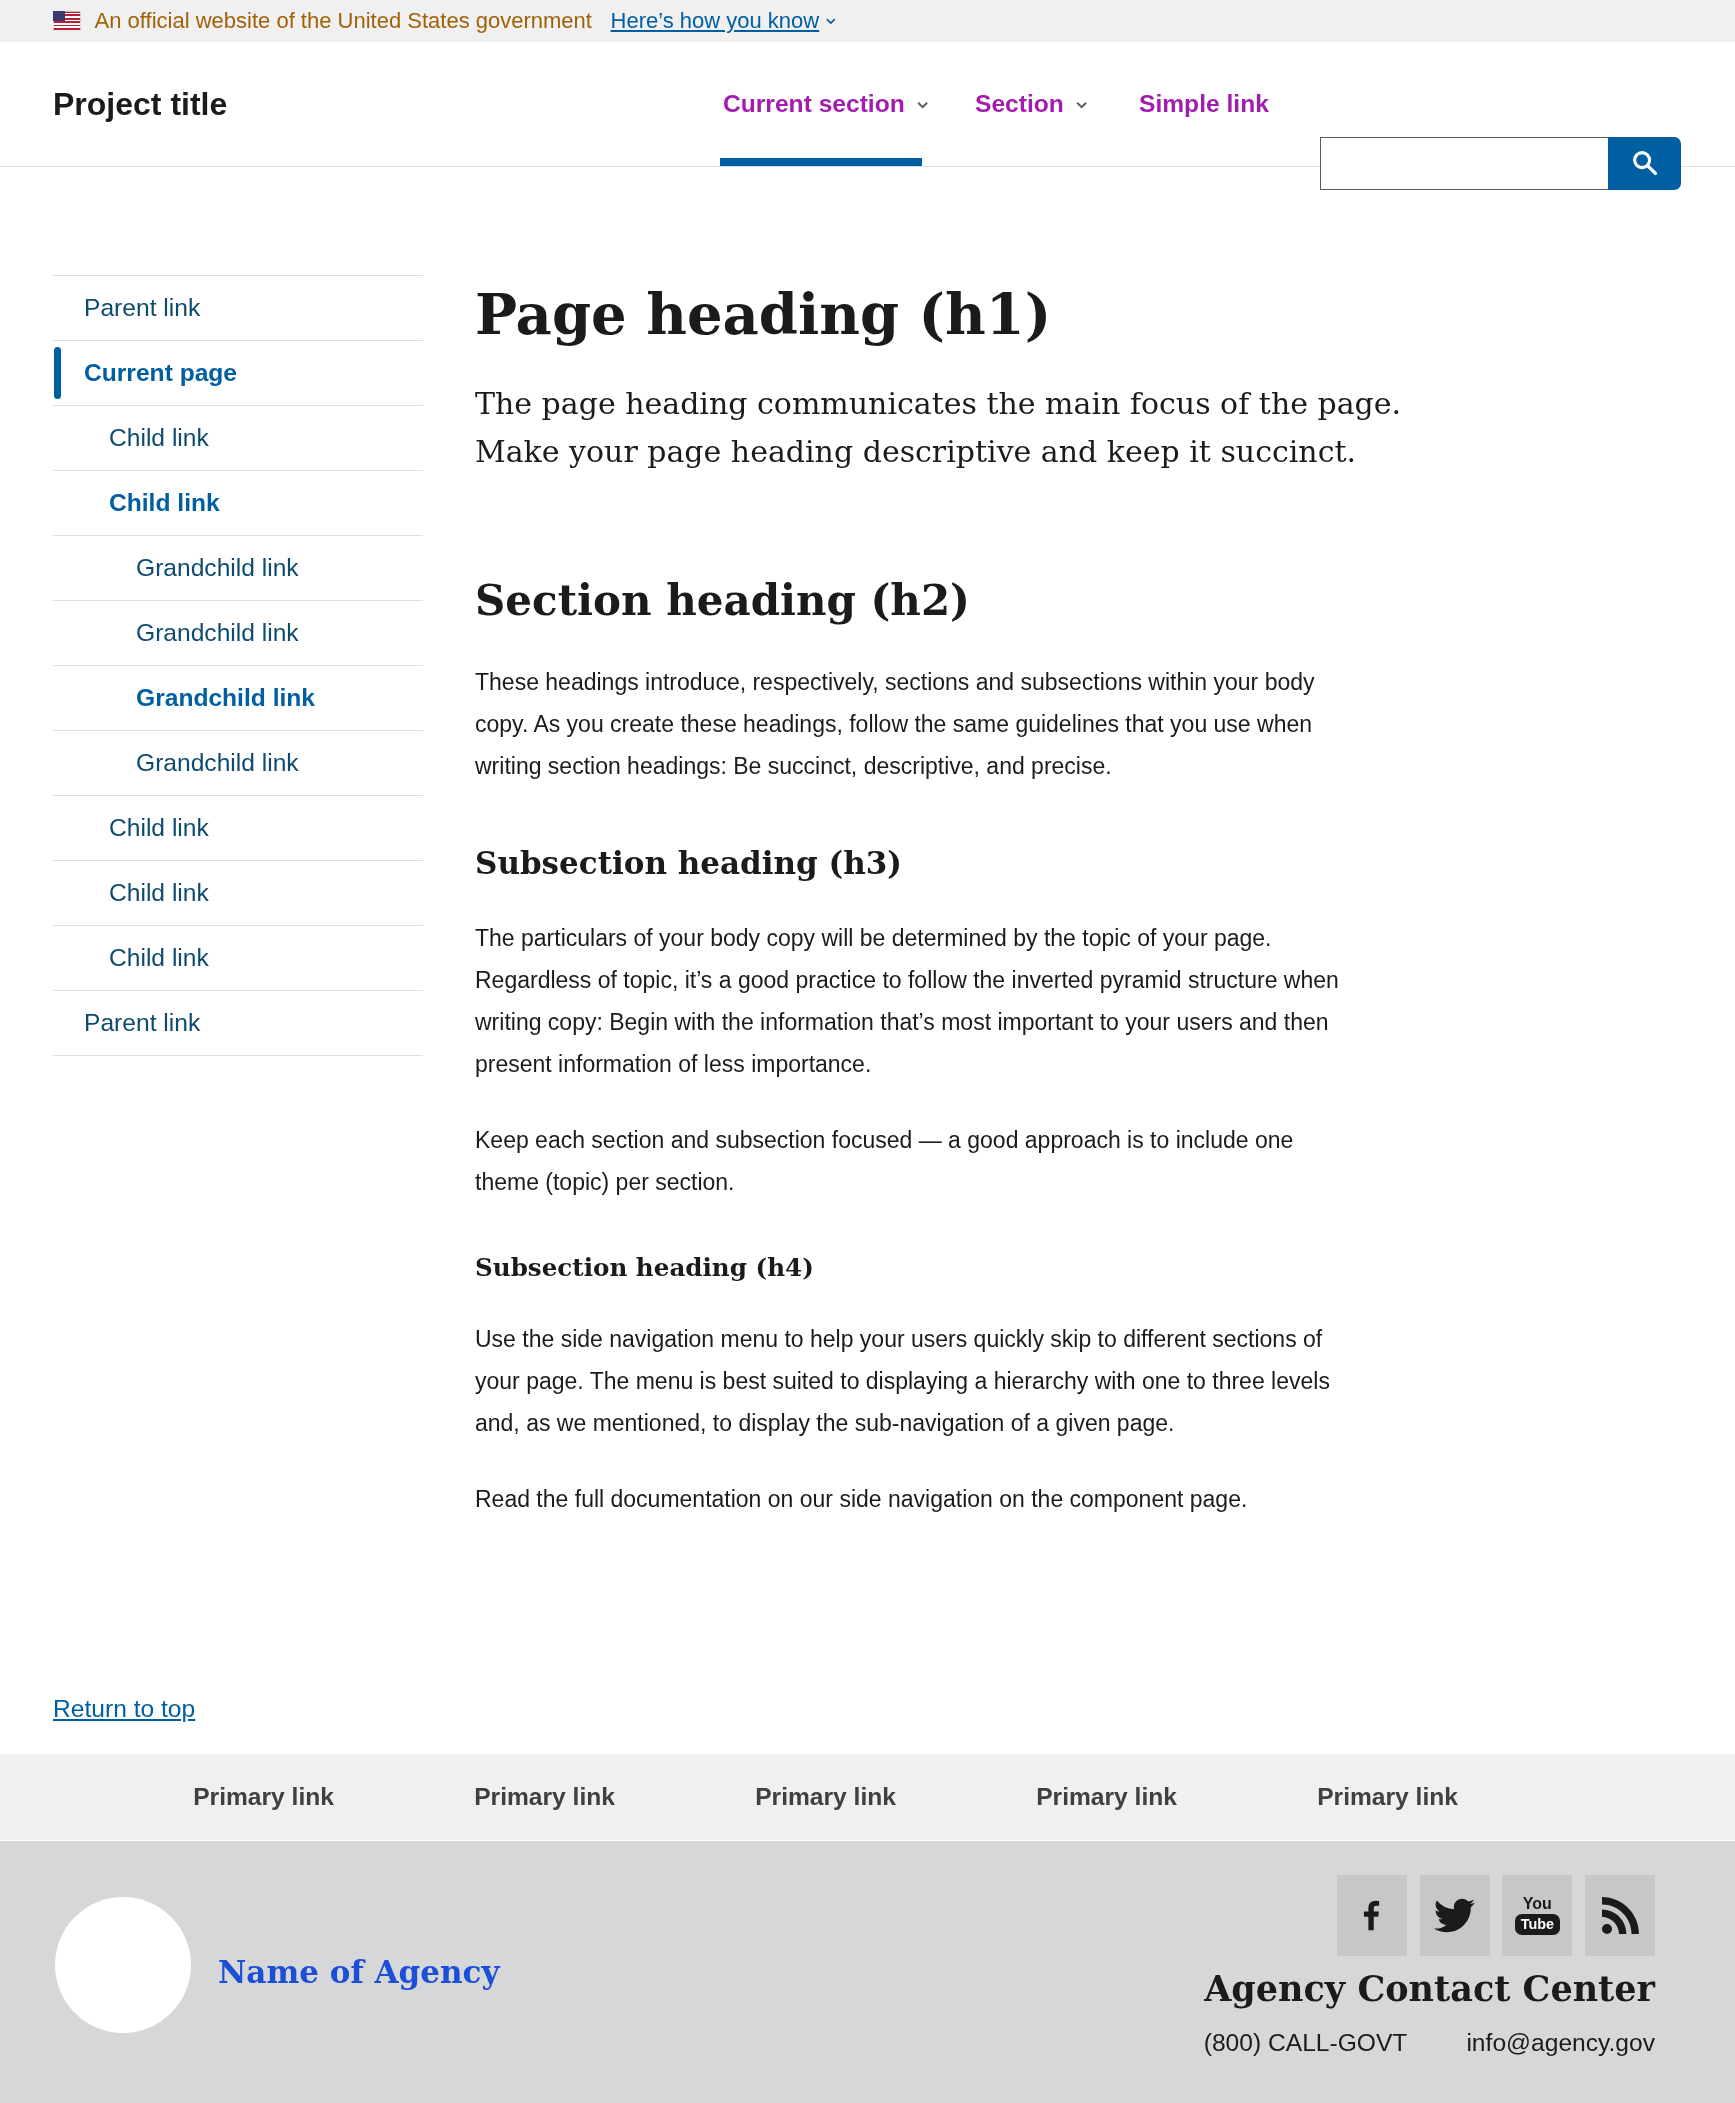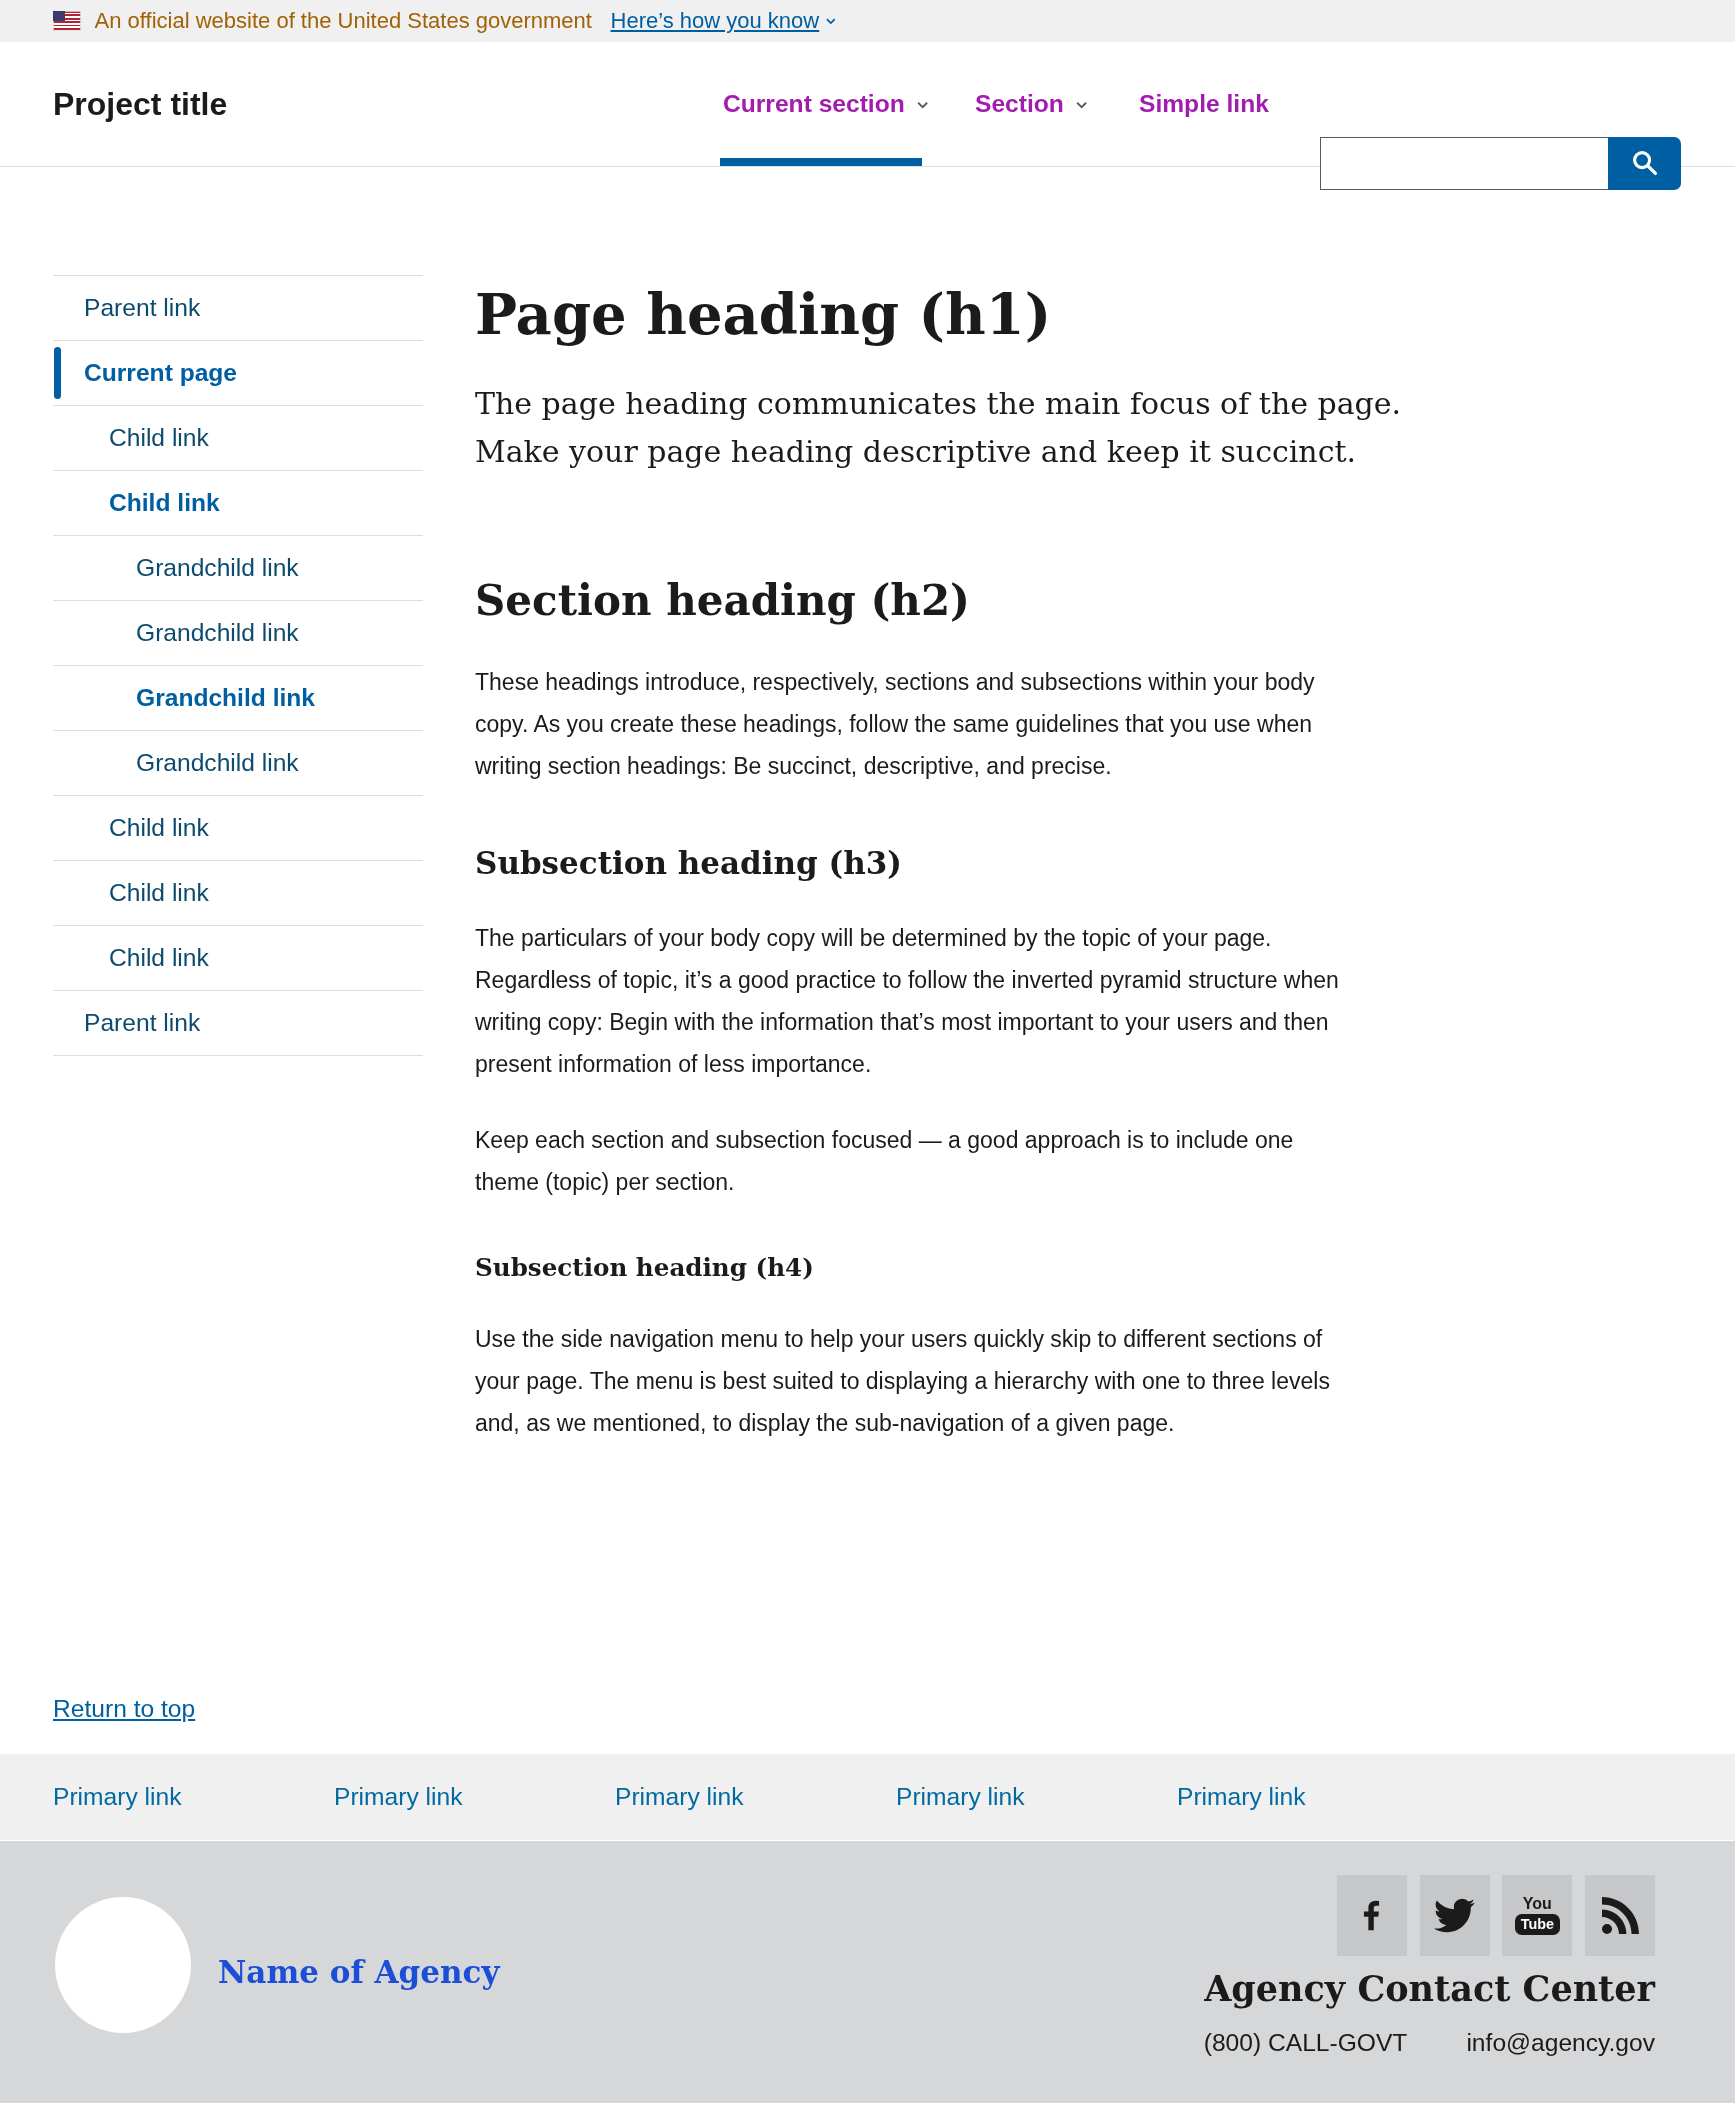--- a/index.html
+++ b/index.html
@@ -42,21 +42,21 @@
   .main h1{margin:0;font-family:"DejaVu Serif",serif;font-weight:700;font-size:56px;line-height:1.22;}
   .lede{margin:32px 0 0;font-family:"DejaVu Serif",serif;font-size:30px;line-height:1.6;max-width:975px;}
   .main h2{margin:100px 0 0;font-family:"DejaVu Serif",serif;font-weight:700;font-size:42px;line-height:1.2;}
   .main h3{margin:56px 0 0;font-family:"DejaVu Serif",serif;font-weight:700;font-size:31px;line-height:1.3;}
   .main h4{margin:49px 0 0;font-family:"DejaVu Serif",serif;font-weight:700;font-size:24.6px;line-height:1.3;}
   .main p.body{margin:34px 0 0;font-size:23px;line-height:42px;max-width:881px;color:#1b1b1b;}
   .return-top{position:absolute;left:53px;top:1695px;font-size:24.6px;color:#005ea2;text-decoration:underline;cursor:pointer;}
 
   
   .footer-nav{position:absolute;left:0;top:1754px;width:100%;height:86px;background:#f0f0f0;display:flex;padding-left:53px;box-sizing:border-box;}
-  .footer-nav a{flex:none;width:281px;line-height:86px;font-size:24.6px;font-weight:400;color:#0369a1;text-decoration:none;cursor:pointer;}
+  .footer-nav a{flex:none;width:281px;line-height:86px;font-size:24.6px;font-weight:700;color:#404040;text-decoration:none;cursor:pointer;text-align:right;}
   .footer-main{position:absolute;left:0;top:1841px;width:100%;height:263px;background:#d6d7d9;}
   .agency-logo{position:absolute;left:55px;top:56px;width:136px;height:136px;border-radius:50%;background:#fff;}
   .agency-name{position:absolute;left:218px;top:113px;font-family:"DejaVu Serif",serif;font-weight:700;font-size:31px;color:#1d4ed8;}
   .social-row{position:absolute;right:81px;top:34px;display:flex;gap:12.7px;}
   .social-sq{width:70px;height:81px;background:#c6c7c9;display:flex;align-items:center;justify-content:center;cursor:pointer;}
   .yt{display:flex;flex-direction:column;align-items:center;line-height:1;}
   .yt .yt-you{font-size:16px;font-weight:700;color:#1b1b1b;margin-bottom:1.7px;}
   .yt .yt-tube{font-size:14.4px;font-weight:700;color:#fff;background:#1b1b1b;border-radius:6.8px;padding:3.4px 6px;}
   .contact-heading{position:absolute;right:81px;top:127px;font-family:"DejaVu Serif",serif;font-weight:700;font-size:35px;color:#1b1b1b;}
   .contact-row{position:absolute;right:81px;top:188px;display:flex;gap:59px;font-size:24.6px;color:#1b1b1b;}
@@ -161,20 +161,21 @@
   <main class="main">
     <h1>Page heading (h1)</h1>
     <p class="lede">The page heading communicates the main focus of the page. Make your page heading descriptive and keep it succinct.</p>
     <h2>Section heading (h2)</h2>
     <p class="body">These headings introduce, respectively, sections and subsections within your body copy. As you create these headings, follow the same guidelines that you use when writing section headings: Be succinct, descriptive, and precise.</p>
     <h3>Subsection heading (h3)</h3>
     <p class="body">The particulars of your body copy will be determined by the topic of your page. Regardless of topic, it’s a good practice to follow the inverted pyramid structure when writing copy: Begin with the information that’s most important to your users and then present information of less importance.</p>
     <p class="body">Keep each section and subsection focused — a good approach is to include one theme (topic) per section.</p>
     <h4>Subsection heading (h4)</h4>
     <p class="body">Use the side navigation menu to help your users quickly skip to different sections of your page. The menu is best suited to displaying a hierarchy with one to three levels and, as we mentioned, to display the sub-navigation of a given page.</p>
+    <p class="body">Read the full documentation on our side navigation on the component page.</p>
   </main>
 
   <a class="return-top">Return to top</a>
 
   <div class="footer-nav">
     <a>Primary link</a>
     <a>Primary link</a>
     <a>Primary link</a>
     <a>Primary link</a>
     <a>Primary link</a>

